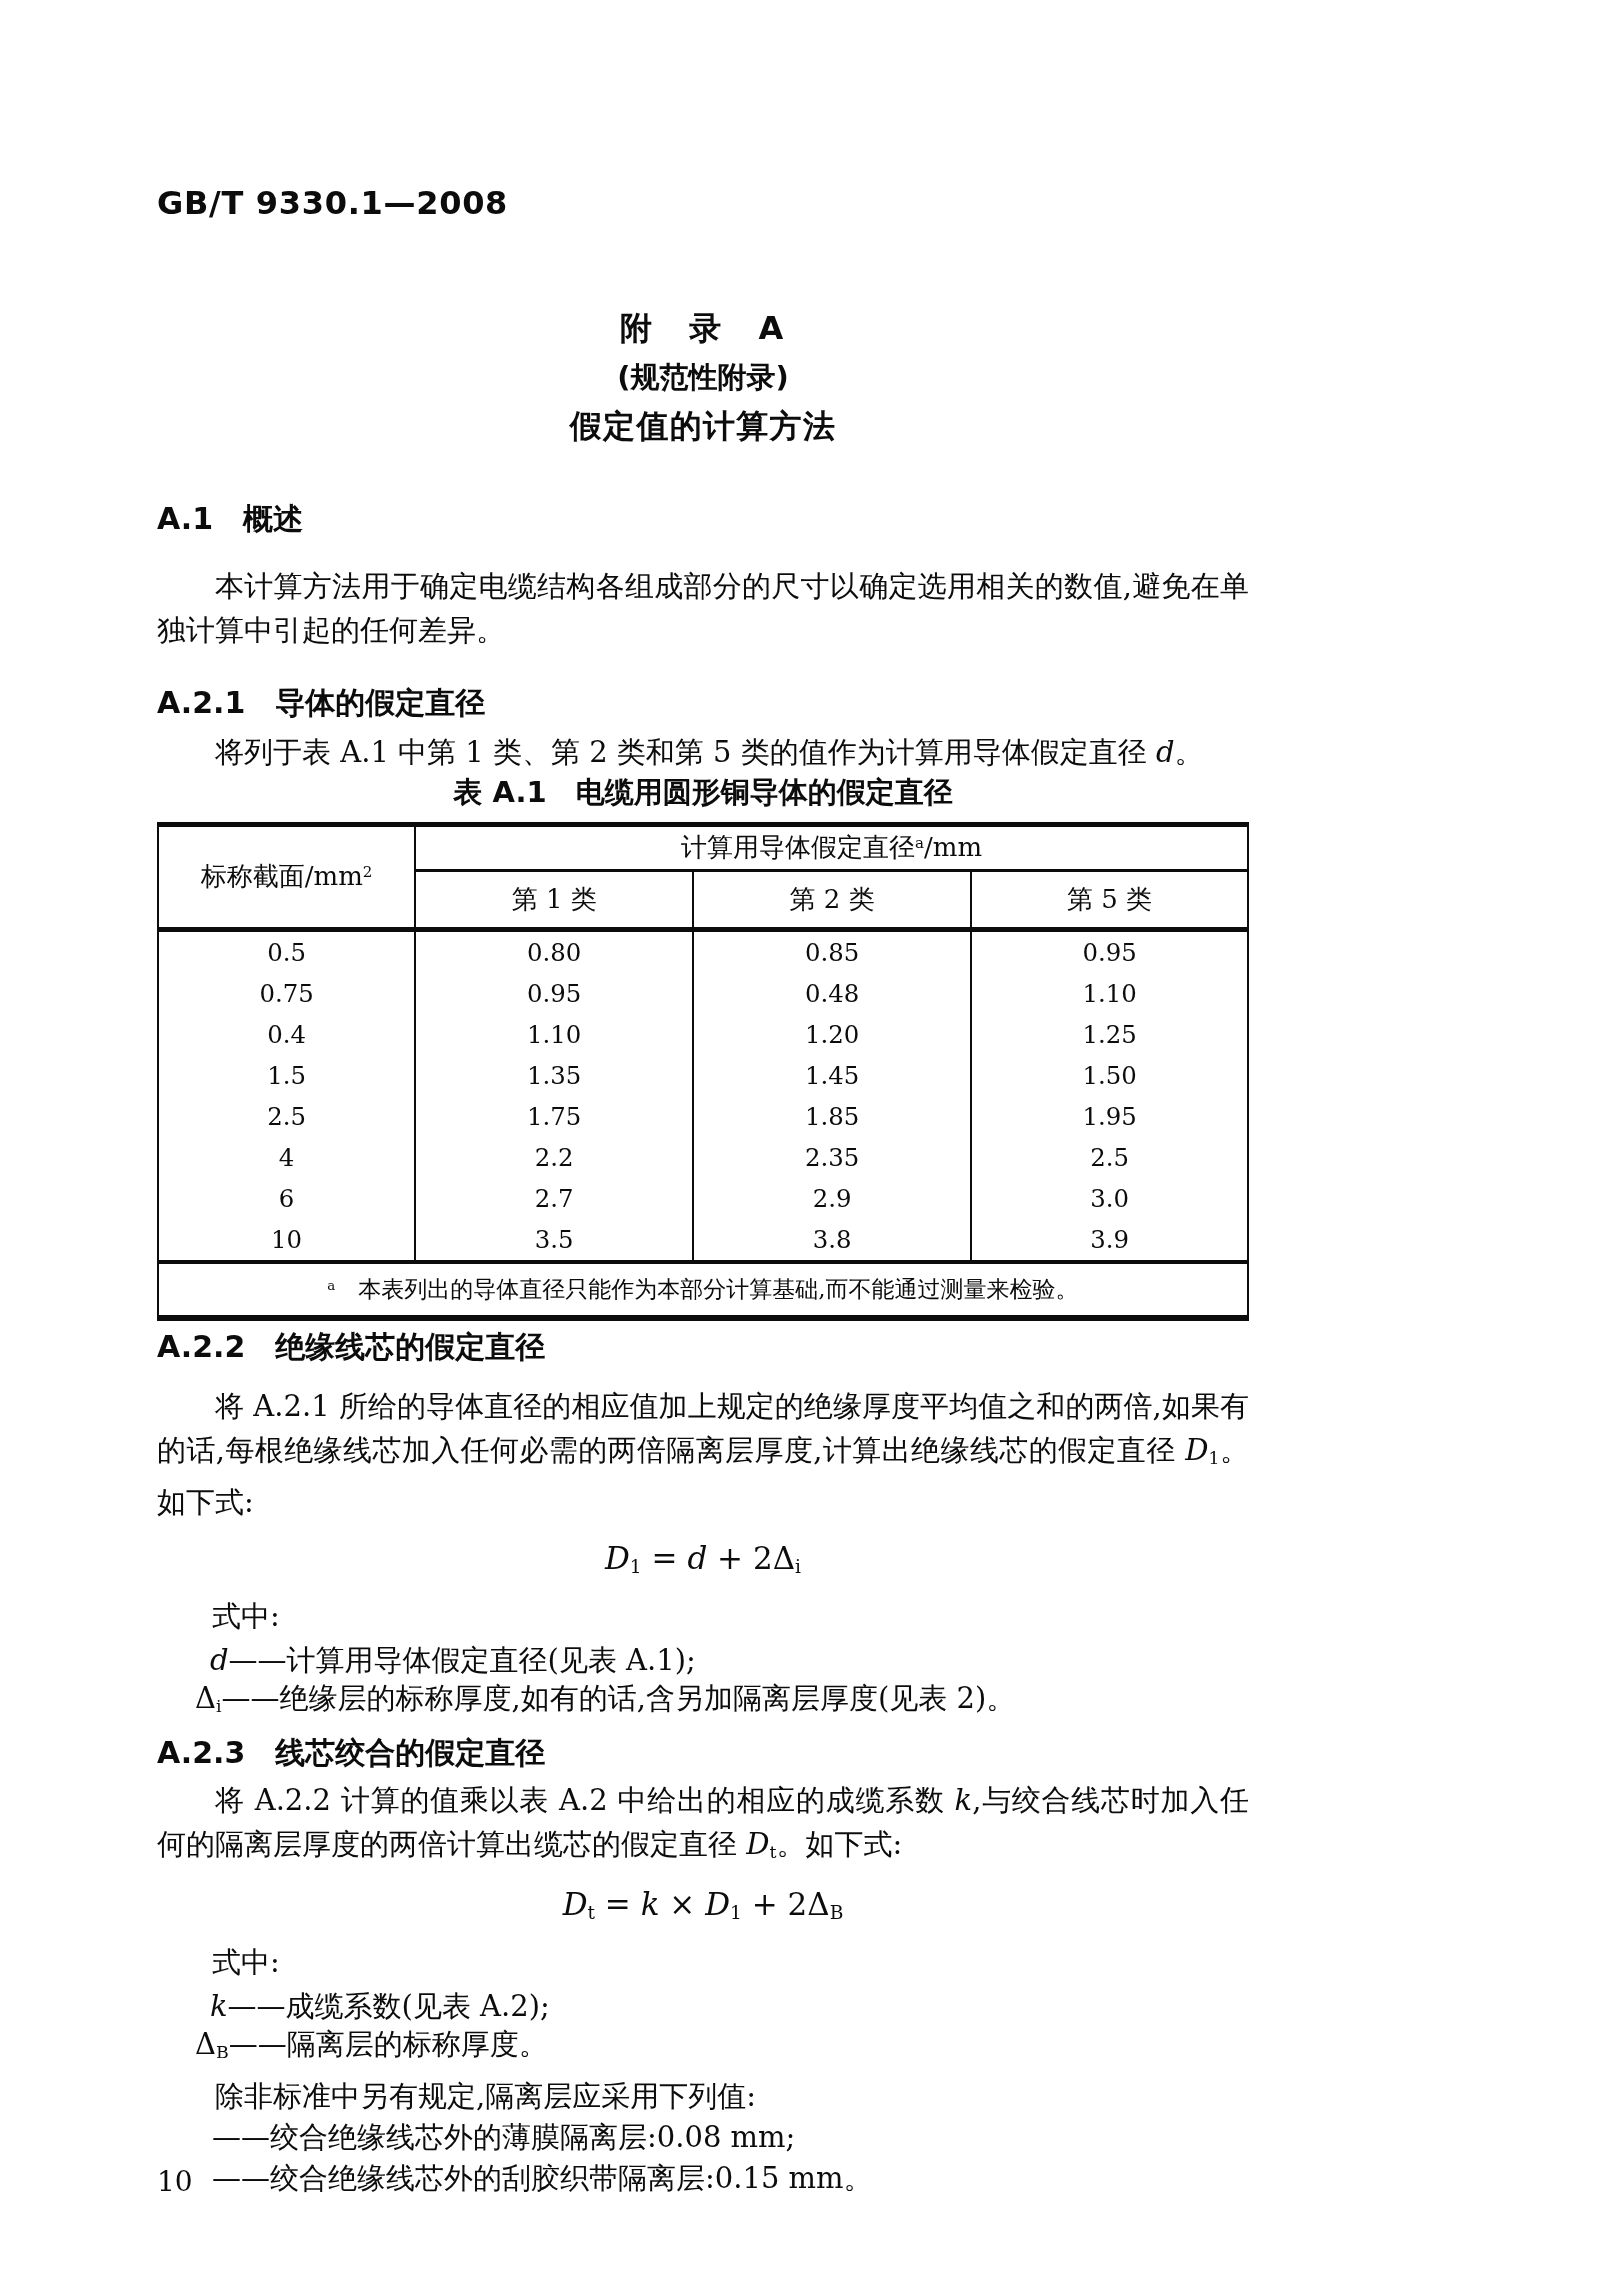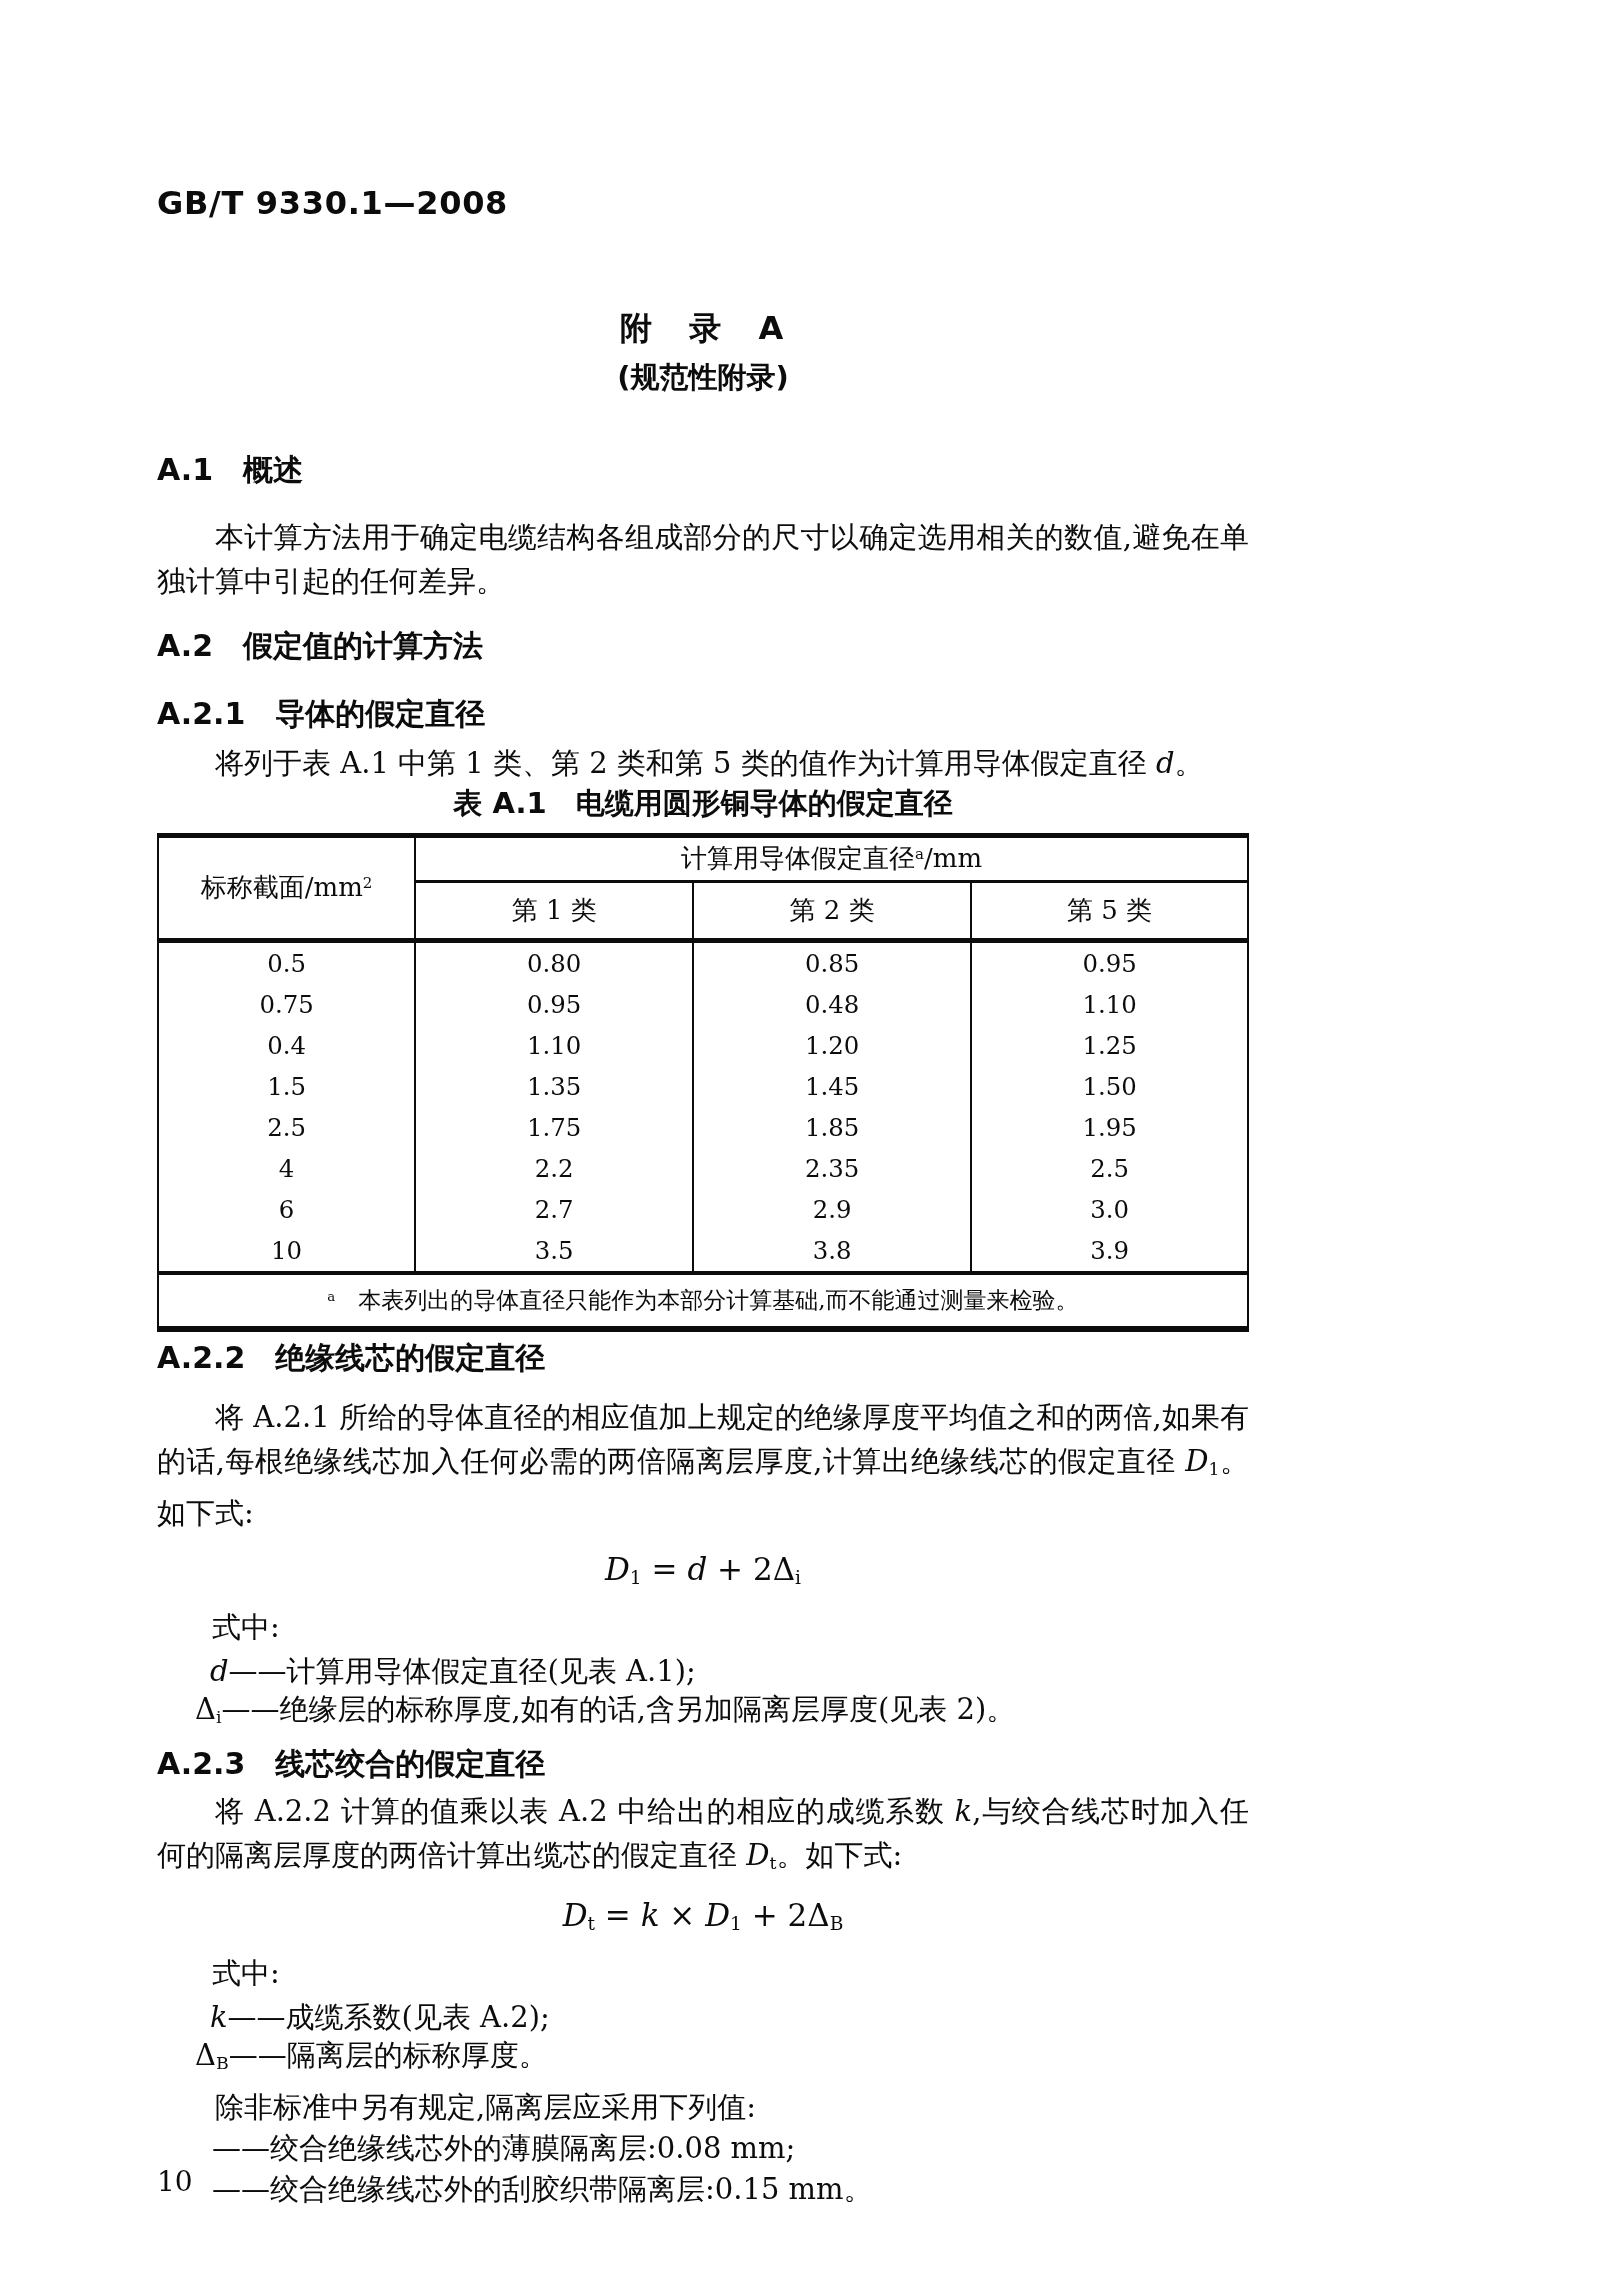--- a/index.html
+++ b/index.html
@@ -124,26 +124,26 @@
 </head>
 <body>
 
 <div class="page">
 
   <div class="doc-number">GB/T 9330.1—2008</div>
 
   <div class="title-block">
     <div class="title-main">附　录　A</div>
     <div class="title-sub">(规范性附录)</div>
+    <div class="title-subject">假定值的计算方法</div>
   </div>
 
   <h2 class="h h-a1">A.1　概述</h2>
   <p class="body-text indent p-a1">本计算方法用于确定电缆结构各组成部分的尺寸以确定选用相关的数值,避免在单独计算中引起的任何差异。</p>
 
-  <h2 class="h h-a2">A.2　假定值的计算方法</h2>
 
   <h3 class="h h-a21">A.2.1　导体的假定直径</h3>
   <p class="body-text indent p-a21"><span>将列于表 A.1 中第 1 类、第 2 类和第 5 类的值作为计算用导体假定直径 </span><span class="v">d</span><span>。</span></p>
 
   <div class="table-title">表 A.1　电缆用圆形铜导体的假定直径</div>
 
   <table class="ta1">
     <colgroup>
         <col class="c1">
         <col class="c2">

